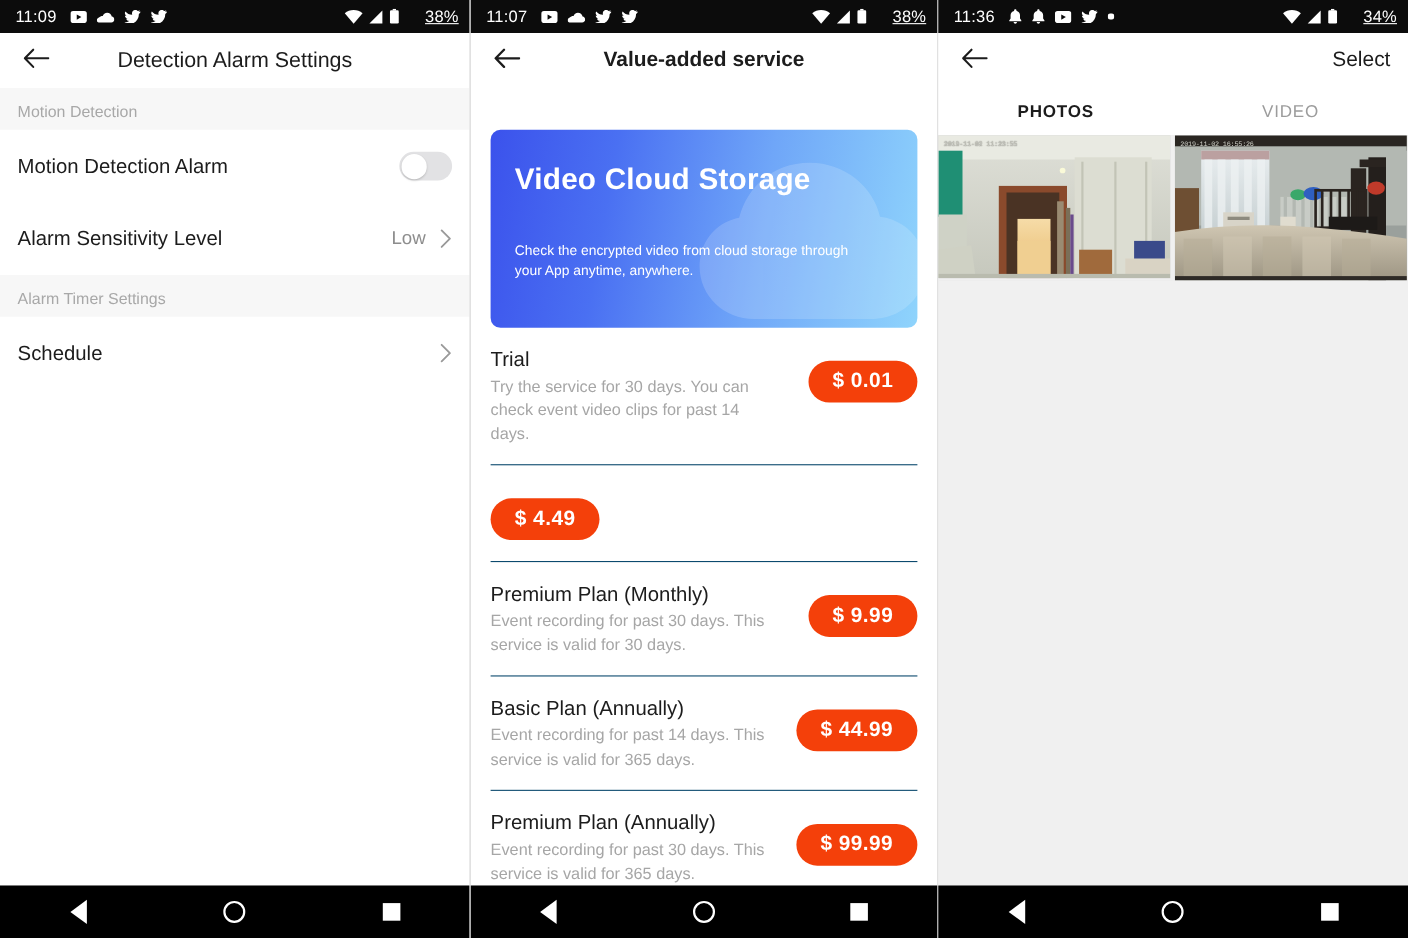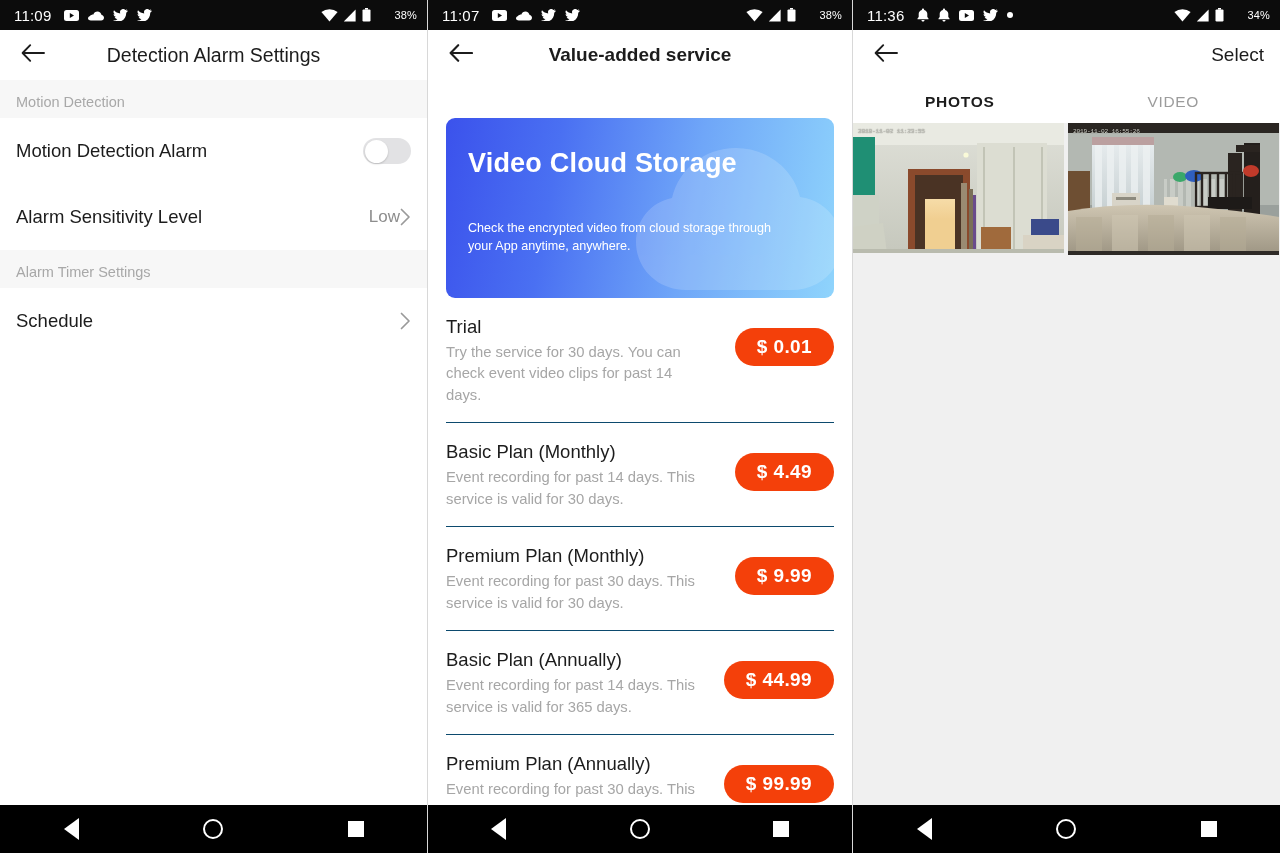--- a/index.html
+++ b/index.html
@@ -18,21 +18,21 @@
   
   .statusbar {
     height: 30px; background: #0c0c0c; color: #fff;
     display: flex; align-items: center; padding: 0 10px 0 14px;
     font-size: 14.5px; letter-spacing: .2px; flex: none;
   }
   .sb-time { font-size: 15px; font-weight: 400; }
   .sb-icons-left { display: flex; align-items: center; gap: 9px; margin-left: 13px; }
   .sb-spacer { flex: 1; }
   .sb-icons-right { display: flex; align-items: center; gap: 5px; }
-  .sb-batt { font-size: 11px; margin-left: 18px; }
+  .sb-batt { font-size: 15px; margin-left: 18px; text-decoration: underline; }
   .ico { display: inline-flex; align-items: center; justify-content: center; }
 
   
   .appbar {
     height: 50px; flex: none; display: flex; align-items: center;
     background: #fff; position: relative; padding: 15px 16px;
   }
   .back-btn { width: 34px; height: 34px; display: flex; align-items: center; justify-content: center; cursor: pointer; }
   .appbar-title {
     position: absolute; left: 0; right: 0; text-align: center;
@@ -45,21 +45,21 @@
   .s1-body { flex: 1; background: #ffffff; overflow: hidden; }
   .sec-head {
     background: #f7f7f7; color: #a8a8a8; font-size: 14.5px;
     padding: 14px 16px 12px 16px; height: 38px;
   }
   .s1-row {
     height: 66px; display: flex; align-items: center; justify-content: space-between;
     padding: 0 16px; background: #fff;
   }
   .s1-row .label { font-size: 18.5px; color: #1c1c1c; }
-  .s1-right { display: flex; align-items: center; gap: 0; }
+  .s1-right { display: flex; align-items: center; gap: 13px; }
   .s1-value { font-size: 17px; color: #8d8d8d; }
   .toggle {
     width: 48px; height: 26px; border-radius: 13px; background: #e2e2e4;
     position: relative; cursor: pointer; flex: none;
   }
   .toggle .knob {
     position: absolute; top: 1.5px; left: 1.5px; width: 23px; height: 23px;
     border-radius: 50%; background: #fff; box-shadow: 0 1px 2px rgba(0,0,0,.18);
   }
   .chev { display: inline-flex; align-items: center; }
@@ -306,24 +306,20 @@
 
       <div class="plan">
         <div class="plan-text">
           <div class="plan-name">Trial</div>
           <div class="plan-desc">Try the service for 30 days. You can check event video clips for past 14 days.</div>
         </div>
         <div class="price">$ 0.01</div>
       </div>
 
       <div class="plan">
-        <div class="plan-text">
-          <div class="plan-name">Basic Plan (Monthly)</div>
-          <div class="plan-desc">Event recording for past 14 days. This service is valid for 30 days.</div>
-        </div>
         <div class="price">$ 4.49</div>
       </div>
 
       <div class="plan">
         <div class="plan-text">
           <div class="plan-name">Premium Plan (Monthly)</div>
           <div class="plan-desc">Event recording for past 30 days. This service is valid for 30 days.</div>
         </div>
         <div class="price">$ 9.99</div>
       </div>

